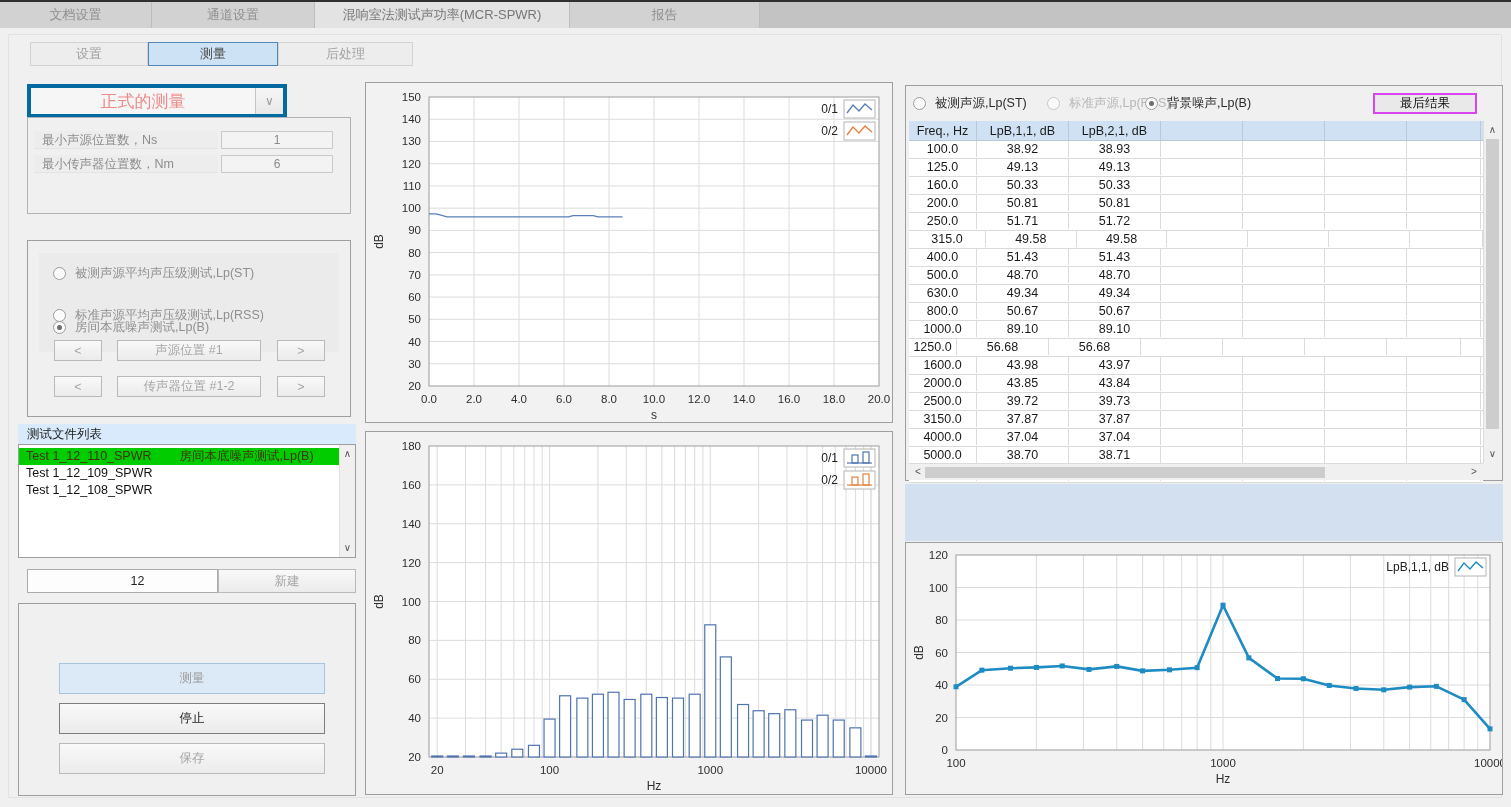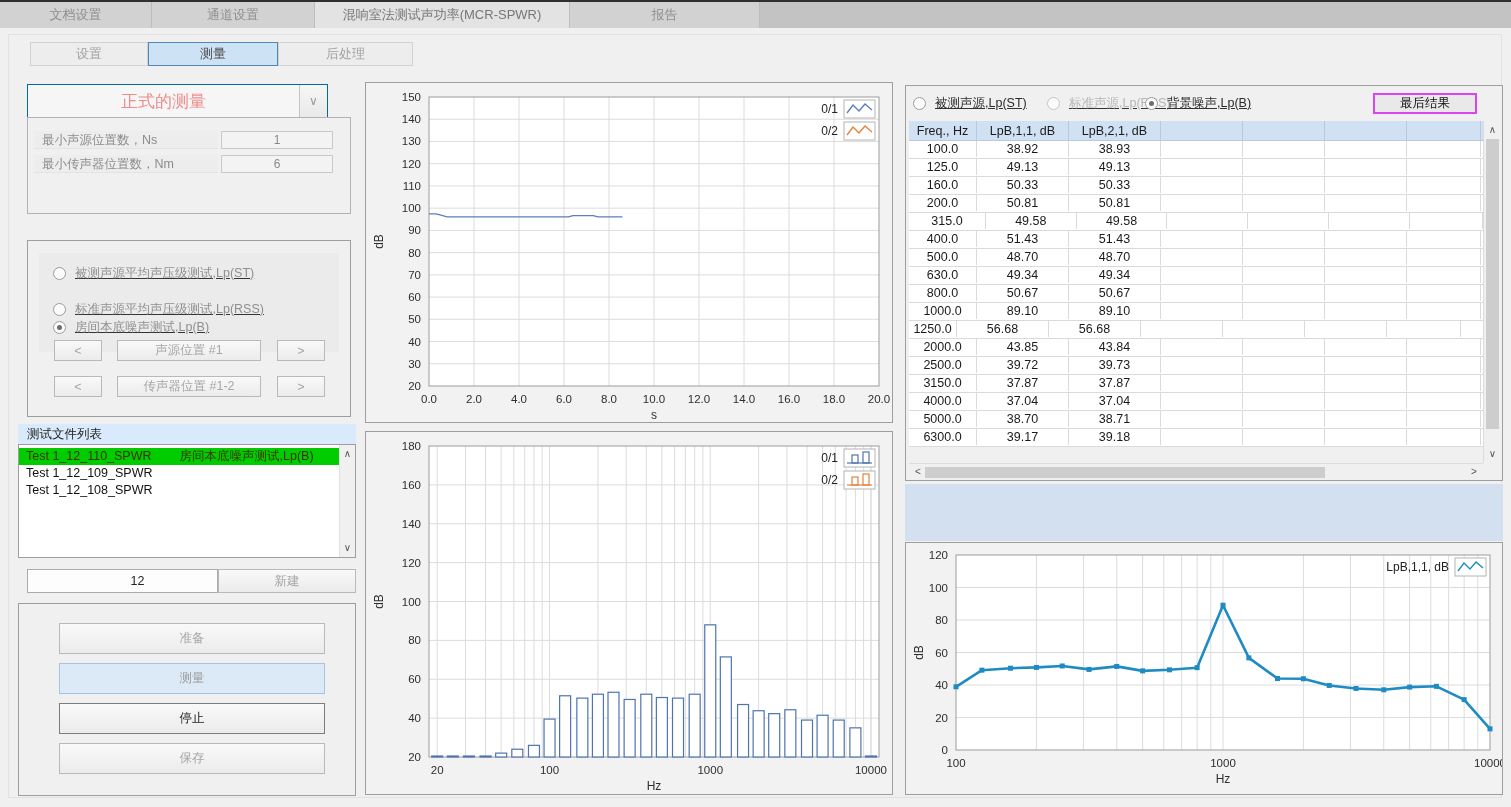--- a/index.html
+++ b/index.html
@@ -12,36 +12,36 @@
            background:#d2d2d2;color:#8f8f8f;font-size:13px;border-right:1px solid #bdbdbd;box-sizing:border-box;cursor:default;}
   .maintab.active{background:#e3e3e3;color:#767676;}
   .content-frame{position:absolute;left:8px;top:34px;width:1494px;height:764px;
                  border:1px solid #e2e2e2;background:#f0f0f0;box-sizing:border-box;}
   .panel{position:absolute;border:1px solid #9e9e9e;background:#f0f0f0;box-sizing:border-box;}
   .chart-panel{background:#f2f2f2;}
   .subtab{position:absolute;height:24px;display:flex;align-items:center;justify-content:center;
           background:#ededed;border:1px solid #d2d2d2;color:#a2a2a2;box-sizing:border-box;font-size:13px;}
   .subtab.selected{background:#cde2f4;border:1px solid #5087b8;color:#4d4d4d;}
   
-  .dropdown{position:absolute;left:27px;top:84px;width:301px;height:34px;border:1px solid #0369a1;
+  .dropdown{position:absolute;left:27px;top:84px;width:260px;height:34px;border:4px solid #0369a1;
             background:#f6f6f6;box-sizing:border-box;display:flex;}
   .dropdown .dd-text{flex:1;display:flex;align-items:center;justify-content:center;
             font-size:17px;color:#ee8c8c;}
   .dropdown .dd-btn{width:27px;border-left:1px solid #c4c4c4;background:linear-gradient(#f6f6f6,#e9e9e9);
             display:flex;align-items:center;justify-content:center;color:#9a9a9a;font-size:12px;}
   .groupbox{position:absolute;left:27px;top:117px;width:324px;height:97px;border:1px solid #b2b2b2;
             background:#f0f0f0;box-sizing:border-box;}
   .param-row{position:absolute;left:6px;width:310px;height:19px;}
   .param-label{position:absolute;left:0;top:0;width:184px;height:18px;background:#ededed;
             color:#8c8c8c;line-height:18px;padding-left:8px;box-sizing:border-box;border-bottom:1px solid #e3e3e3;}
   .param-field{position:absolute;left:187px;top:0;width:112px;height:18px;border:1px solid #c9c9c9;
             background:#f3f3f3;color:#8a8a8a;text-align:center;line-height:16px;box-sizing:border-box;font-size:12px;}
   
   .radio-area{position:absolute;left:11px;top:12px;width:300px;height:99px;background:#ebebeb;}
-  .radio-row{position:absolute;left:14px;height:16px;display:flex;align-items:center;text-decoration:underline;}
+  .radio-row{position:absolute;left:14px;height:16px;display:flex;align-items:center;}
   .radio-circle{width:13px;height:13px;border-radius:50%;border:1px solid #9b9b9b;background:#fbfbfb;
             box-sizing:border-box;position:relative;flex:0 0 auto;}
   .radio-circle.sel::after{content:"";position:absolute;left:3px;top:3px;width:5px;height:5px;border-radius:50%;background:#6e6e6e;}
   .radio-circle.dis{border-color:#c6c6c6;}
   .radio-label{margin-left:9px;color:#8f8f8f;}
   .btn{position:absolute;display:flex;align-items:center;justify-content:center;
        background:linear-gradient(#f9f9f9,#ebebeb);border:1px solid #b9b9b9;color:#a6a6a6;
        box-sizing:border-box;font-size:12.5px;cursor:default;}
   .btn.dark{border:1px solid #7d7d7d;color:#1a1a1a;}
   .btn.bluebtn{background:#dce9f6;border:1px solid #a5c5e2;color:#9a9a9a;}
@@ -102,21 +102,21 @@
         <div class="param-field">6</div>
       </div>
     </div>
 
   <div class="panel" style="left:27px;top:240px;width:324px;height:177px;">
     <div class="radio-area" id="test-type-radios">
         <div class="radio-row" style="top:12px;">
           <div class="radio-circle"></div>
           <div class="radio-label">被测声源平均声压级测试,Lp(ST)</div>
         </div>
-        <div class="radio-row" style="top:48px;align-items:center;">
+        <div class="radio-row" style="top:54px;align-items:center;">
           <div class="radio-circle"></div>
           <div class="radio-label">标准声源平均声压级测试,Lp(RSS)</div>
         </div>
         <div class="radio-row" style="top:66px;">
           <div class="radio-circle sel"></div>
           <div class="radio-label">房间本底噪声测试,Lp(B)</div>
         </div>
       </div>
   </div>
   <div class="btn" style="left:54px;top:340px;width:48px;height:21px;">&lt;</div>
@@ -133,21 +133,20 @@
       <div class="scroll-arrow" style="bottom:2px;">∨</div>
     </div>
   <div class="file-item sel" style="margin-right:16px;top:3px;"><span>Test 1_12_110_SPWR</span><span class="desc">房间本底噪声测试,Lp(B)</span></div>
       <div class="file-item" style="margin-right:32px;top:3px;"><span>Test 1_12_109_SPWR</span></div>
       <div class="file-item" style="margin-right:16px;top:3px;"><span>Test 1_12_108_SPWR</span></div>
     </div>
   <div class="btn whitebtn" style="left:27px;top:569px;width:191px;height:24px;padding-left:30px;">12</div>
   <div class="btn" style="left:218px;top:569px;width:138px;height:24px;">新建</div>
 
   <div class="panel" style="left:18px;top:603px;width:338px;height:193px;" id="action-panel">
-      <div class="btn" style="left:40px;top:19px;width:266px;height:31px;">准备</div>
       <div class="btn bluebtn" style="left:40px;top:59px;width:266px;height:31px;">测量</div>
       <div class="btn" style="left:40px;top:139px;width:266px;height:31px;">保存</div>
       <div class="btn dark" style="left:40px;top:99px;width:266px;height:31px;">停止</div>
     </div>
 
   <div class="panel chart-panel" style="left:365px;top:82px;width:528px;height:341px;">
     <svg id="chart-time" width="526" height="339">
         <rect x="63" y="14" width="450" height="289" fill="#ffffff"></rect>
         <line x1="108" y1="14" x2="108" y2="303" stroke="#dcdcdc" stroke-width="1"></line>
         <line x1="153" y1="14" x2="153" y2="303" stroke="#dcdcdc" stroke-width="1"></line>
@@ -358,20 +357,29 @@
         <div class="trow">
           <div class="td" style="width:68px;">200.0</div>
           <div class="td" style="width:92px;">50.81</div>
           <div class="td" style="width:92px;">50.81</div>
           <div class="td" style="width:82px;"></div>
           <div class="td" style="width:82px;"></div>
           <div class="td" style="width:82px;"></div>
           <div class="td" style="width:74px;"></div>
         </div>
         <div class="trow">
+          <div class="td" style="width:68px;">250.0</div>
+          <div class="td" style="width:92px;">51.71</div>
+          <div class="td" style="width:92px;">51.72</div>
+          <div class="td" style="width:82px;"></div>
+          <div class="td" style="width:82px;"></div>
+          <div class="td" style="width:82px;"></div>
+          <div class="td" style="width:74px;"></div>
+        </div>
+        <div class="trow">
           <div class="td" style="width:78px;">315.0</div>
           <div class="td" style="width:92px;">49.58</div>
           <div class="td" style="width:92px;">49.58</div>
           <div class="td" style="width:82px;"></div>
           <div class="td" style="width:82px;"></div>
           <div class="td" style="width:82px;"></div>
           <div class="td" style="width:74px;"></div>
         </div>
         <div class="trow">
           <div class="td" style="width:68px;">400.0</div>
@@ -415,20 +423,29 @@
           <div class="td" style="width:92px;">89.10</div>
           <div class="td" style="width:82px;"></div>
           <div class="td" style="width:82px;"></div>
           <div class="td" style="width:82px;"></div>
           <div class="td" style="width:74px;"></div>
         </div>
         <div class="trow">
           <div class="td" style="width:48px;">1250.0</div>
           <div class="td" style="width:92px;">56.68</div>
           <div class="td" style="width:92px;">56.68</div>
+          <div class="td" style="width:82px;"></div>
+          <div class="td" style="width:82px;"></div>
+          <div class="td" style="width:82px;"></div>
+          <div class="td" style="width:74px;"></div>
+        </div>
+        <div class="trow">
+          <div class="td" style="width:68px;">1600.0</div>
+          <div class="td" style="width:92px;">43.98</div>
+          <div class="td" style="width:92px;">43.97</div>
           <div class="td" style="width:82px;"></div>
           <div class="td" style="width:82px;"></div>
           <div class="td" style="width:82px;"></div>
           <div class="td" style="width:74px;"></div>
         </div>
         <div class="trow">
           <div class="td" style="width:68px;">2000.0</div>
           <div class="td" style="width:92px;">43.85</div>
           <div class="td" style="width:92px;">43.84</div>
           <div class="td" style="width:82px;"></div>

